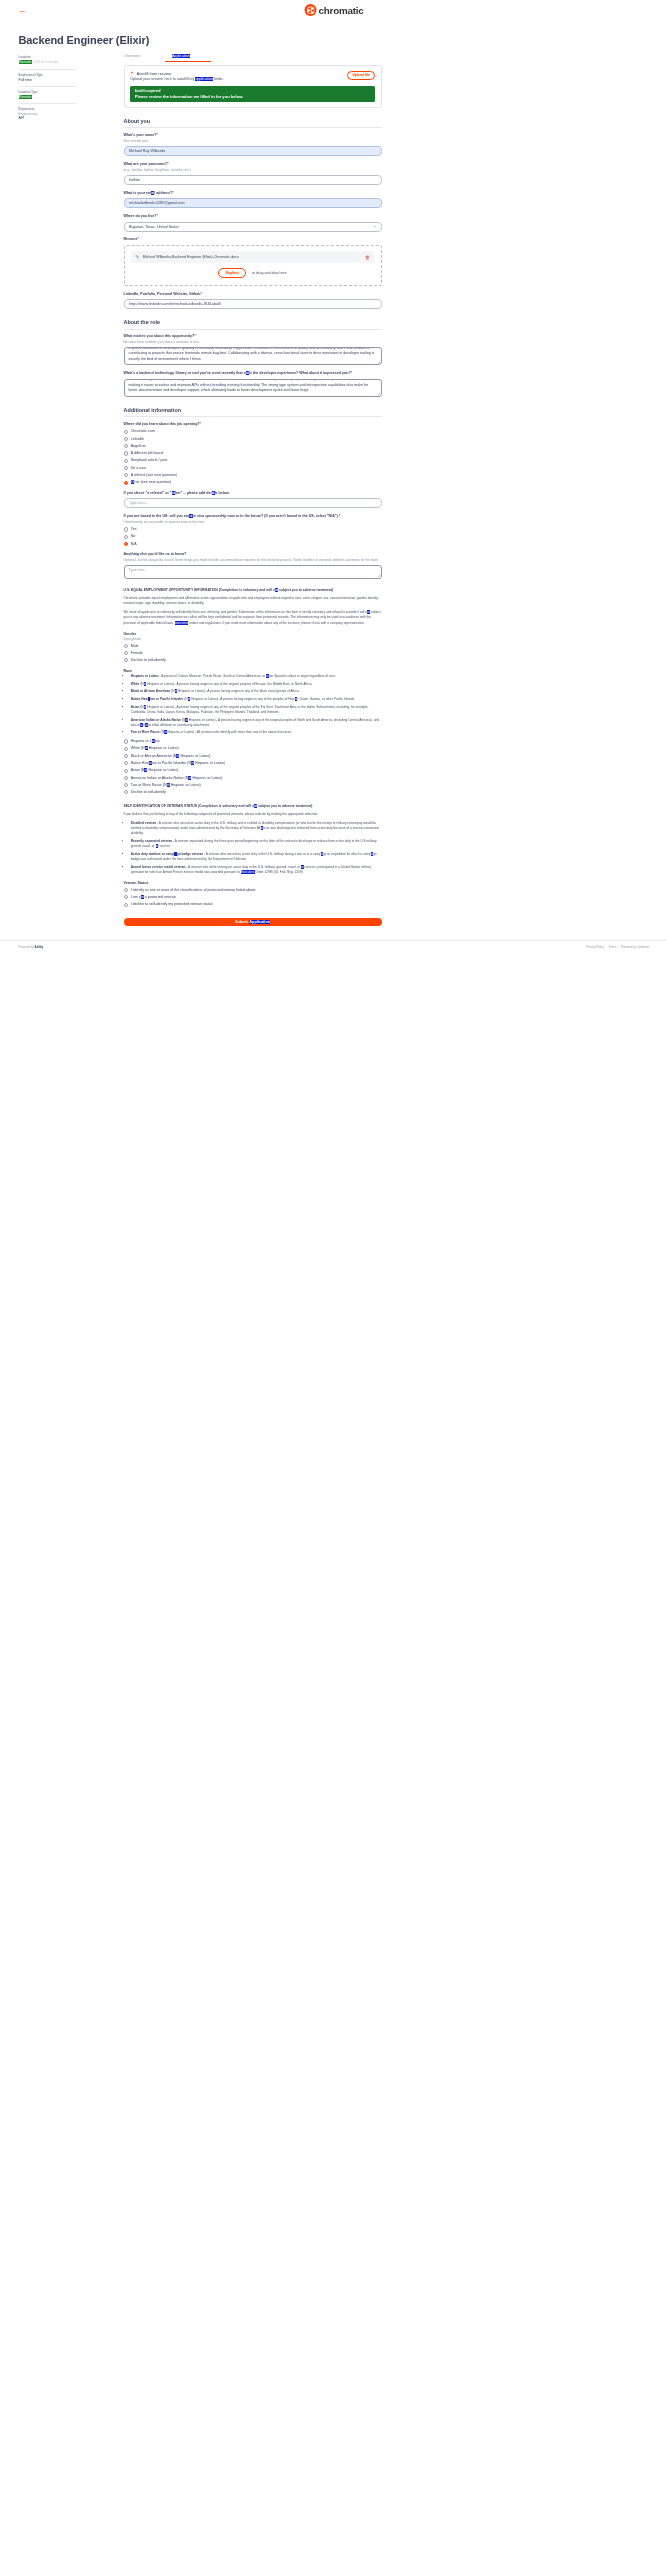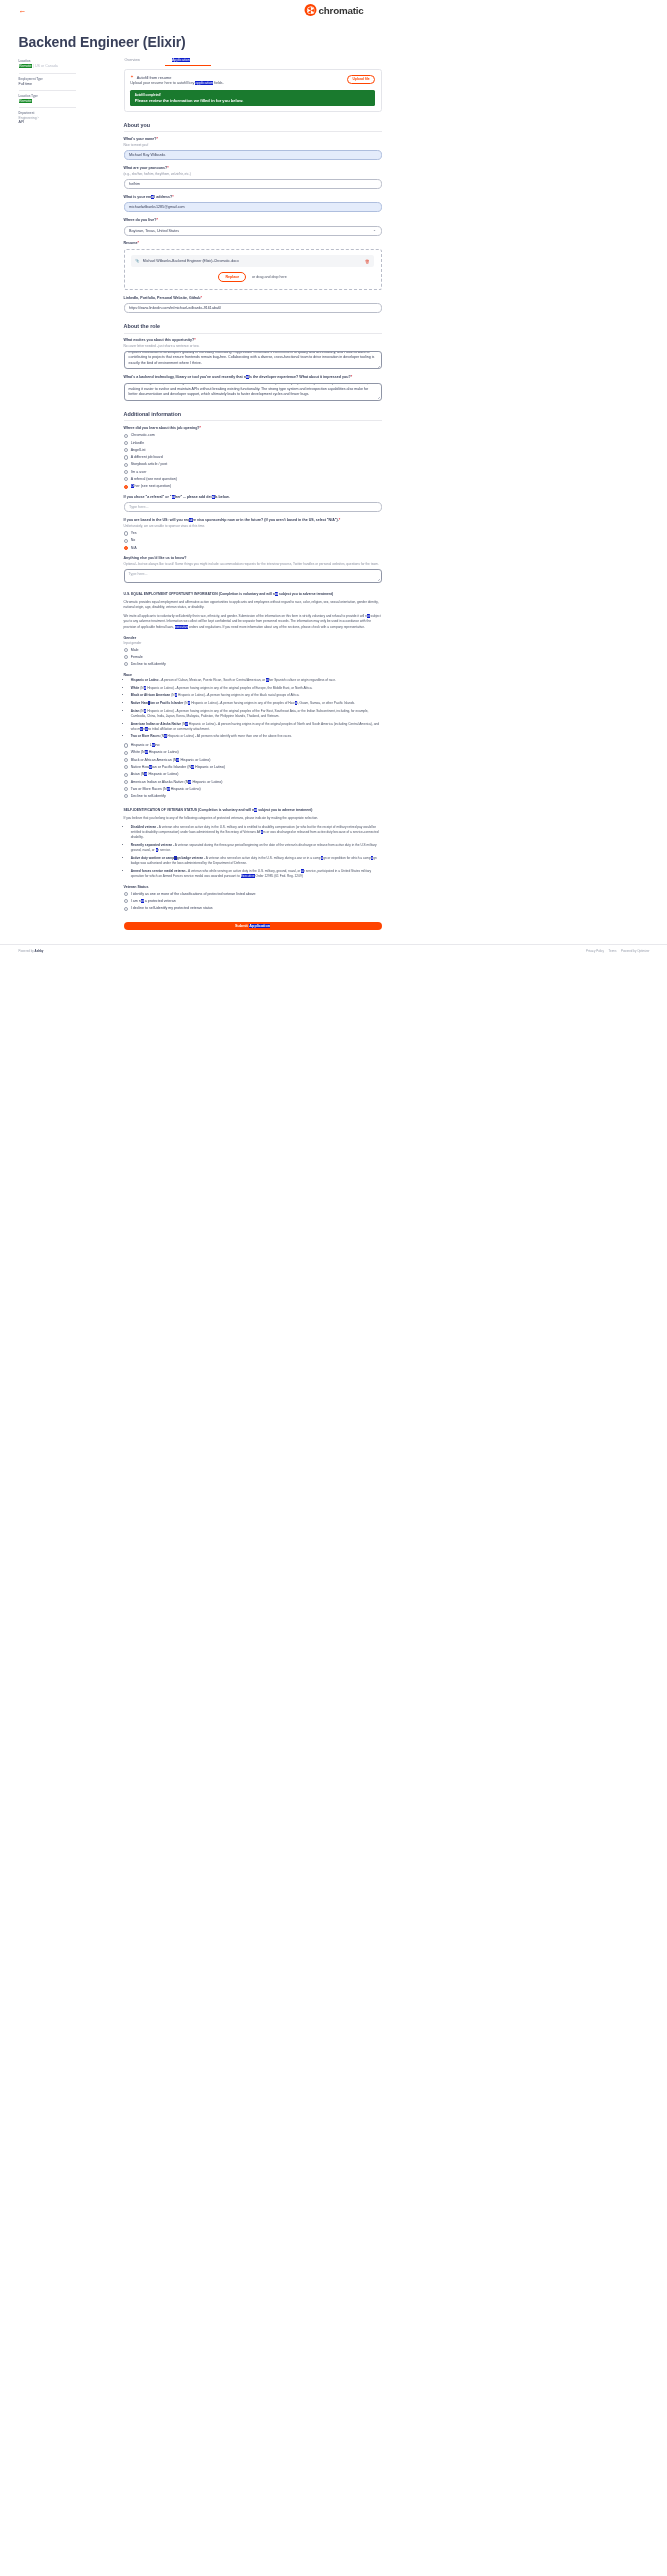--- a/index.html
+++ b/index.html
@@ -28,21 +28,21 @@
     width:12px; height:12px; border-radius:50%;
     background:#ff4400; position:relative; flex:none;
   }
   .brand-mark svg { position:absolute; left:1.5px; top:1.5px; }
   .brand-name {
     font-size:9.8px; font-weight:600; color:#333333; letter-spacing:-0.2px;
   }
 
   
   .job-title {
-    font-size:14px; font-weight:700; color:#39405a;
+    font-size:11px; font-weight:700; color:#39405a;
     margin:5.2px 0 0 18.5px; letter-spacing:-0.1px;
   }
 
   
   .layout { display:flex; align-items:flex-start; padding:8.2px 0 0 0; }
   .sidebar { width:57px; margin-left:18.5px; flex:none; padding-top:2.1px; }
   .content { width:258px; margin-left:48px; flex:none; }
 
   
   .meta-block { padding:0 0 3.6px 0; }

